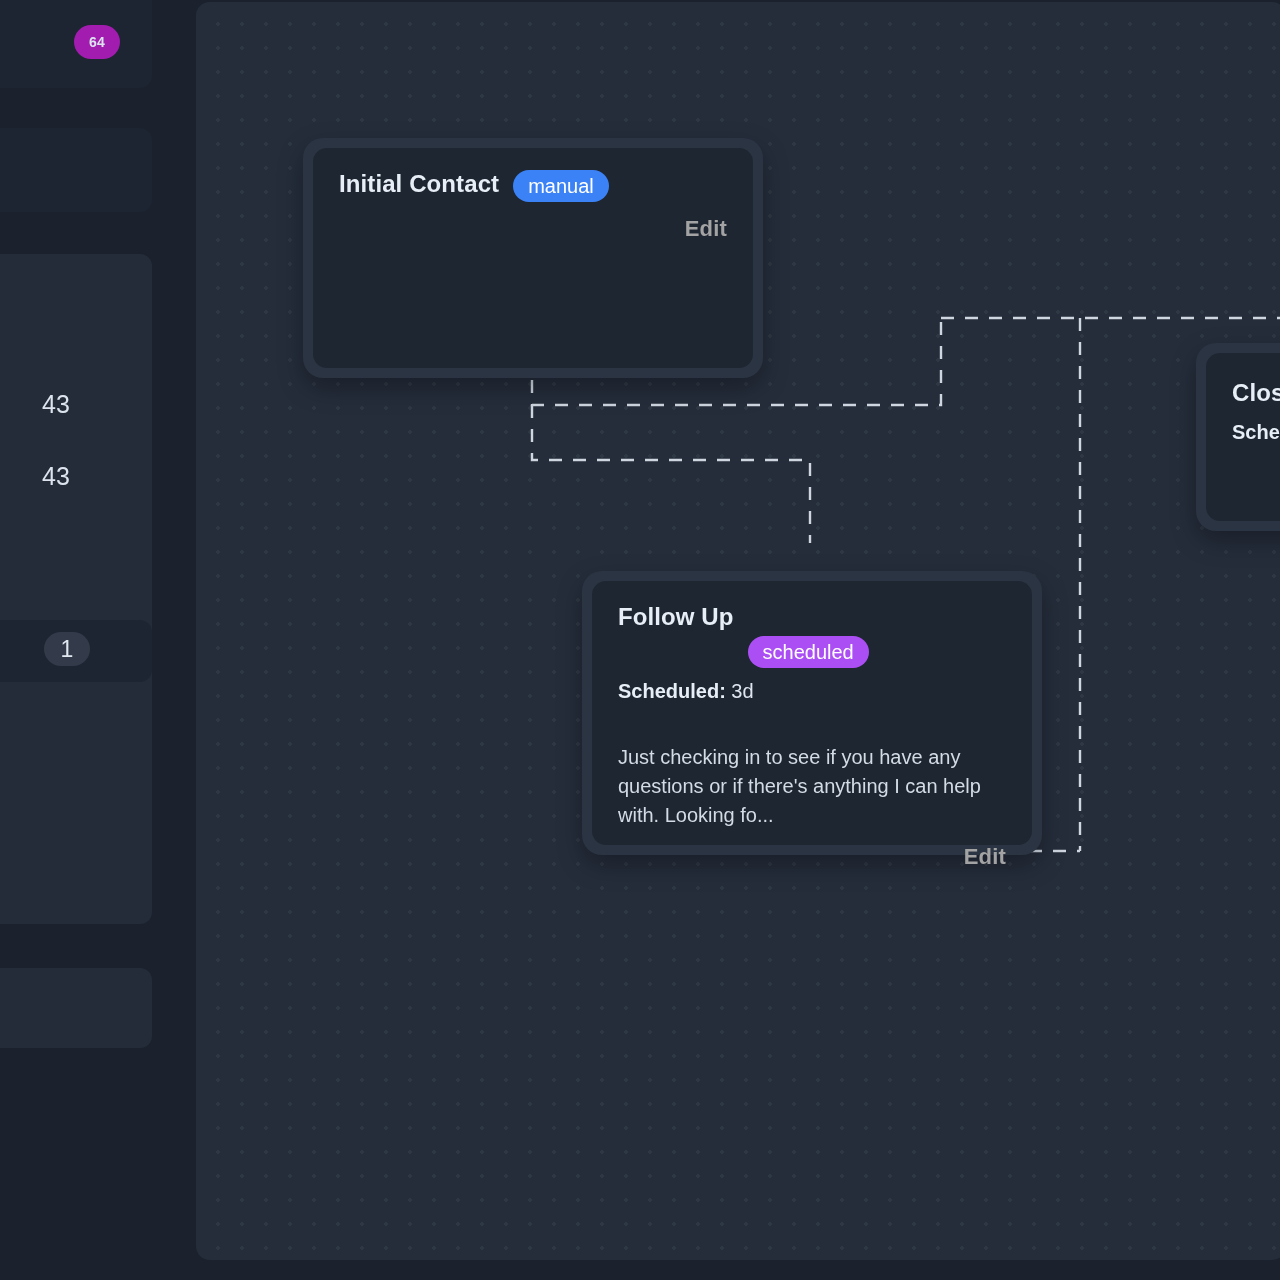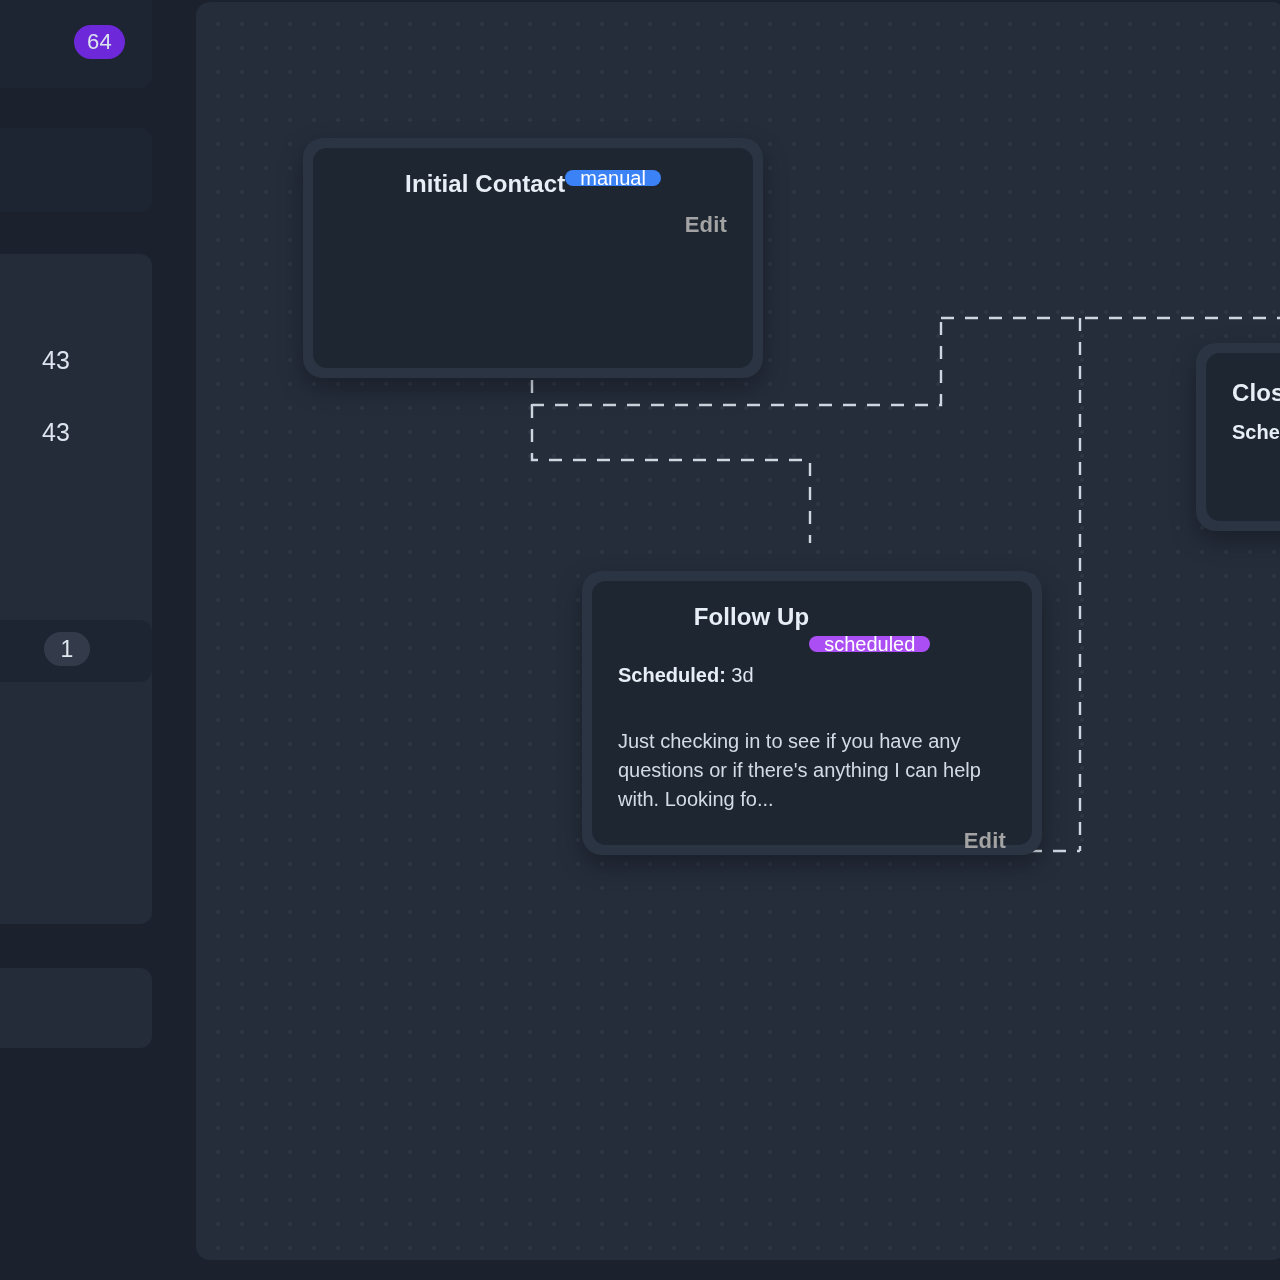--- a/index.html
+++ b/index.html
@@ -45,32 +45,33 @@
 
   .side-badge {
     position: absolute;
     display: flex;
     align-items: center;
     justify-content: center;
     min-width: 46px;
     height: 34px;
     padding: 0 13px;
     border-radius: 17px;
-    background: #6d28d9;
+    background: #a21caf;
     color: #dbe3ee;
-    font-size: 22px;
-    font-weight: 400;
+    font-size: 14px;
+    font-weight: 700;
     letter-spacing: 0.2px;
   }
 
   .side-badge.light-num {
     background: transparent;
     font-weight: 400;
     color: #dde4ee;
     font-size: 25px;
+    margin-top: 44px;
   }
 
   .side-badge.soft {
     background: #333b4a;
     font-weight: 400;
     font-size: 23px;
     color: #e2e8f0;
   }
 
   
@@ -116,37 +117,38 @@
   .node {
     border-radius: 14px;
     background: #1e2632;
     padding: 22px 26px 18px 26px;
     height: 100%;
   }
 
   .node-head {
     display: flex;
     align-items: flex-start;
-    justify-content: center;
+    justify-content: flex-start;
+    gap: 14px;
     margin-bottom: 12px;
   }
 
   .node-title {
     font-size: 24px;
     font-weight: 700;
     color: #e8eef6;
     letter-spacing: 0.1px;
     white-space: nowrap;
   }
 
   .pill {
     display: inline-flex;
     align-items: center;
     justify-content: center;
-    height: 16px;
+    height: 32px;
     padding: 0 15px;
     border-radius: 16px;
     font-size: 20px;
     font-weight: 400;
     color: #ffffff;
     white-space: nowrap;
     flex: none;
   }
   .pill.manual    { background: #3b82f6; }
   .pill.scheduled { background: #ab4ff4; margin-top: 33px; }

